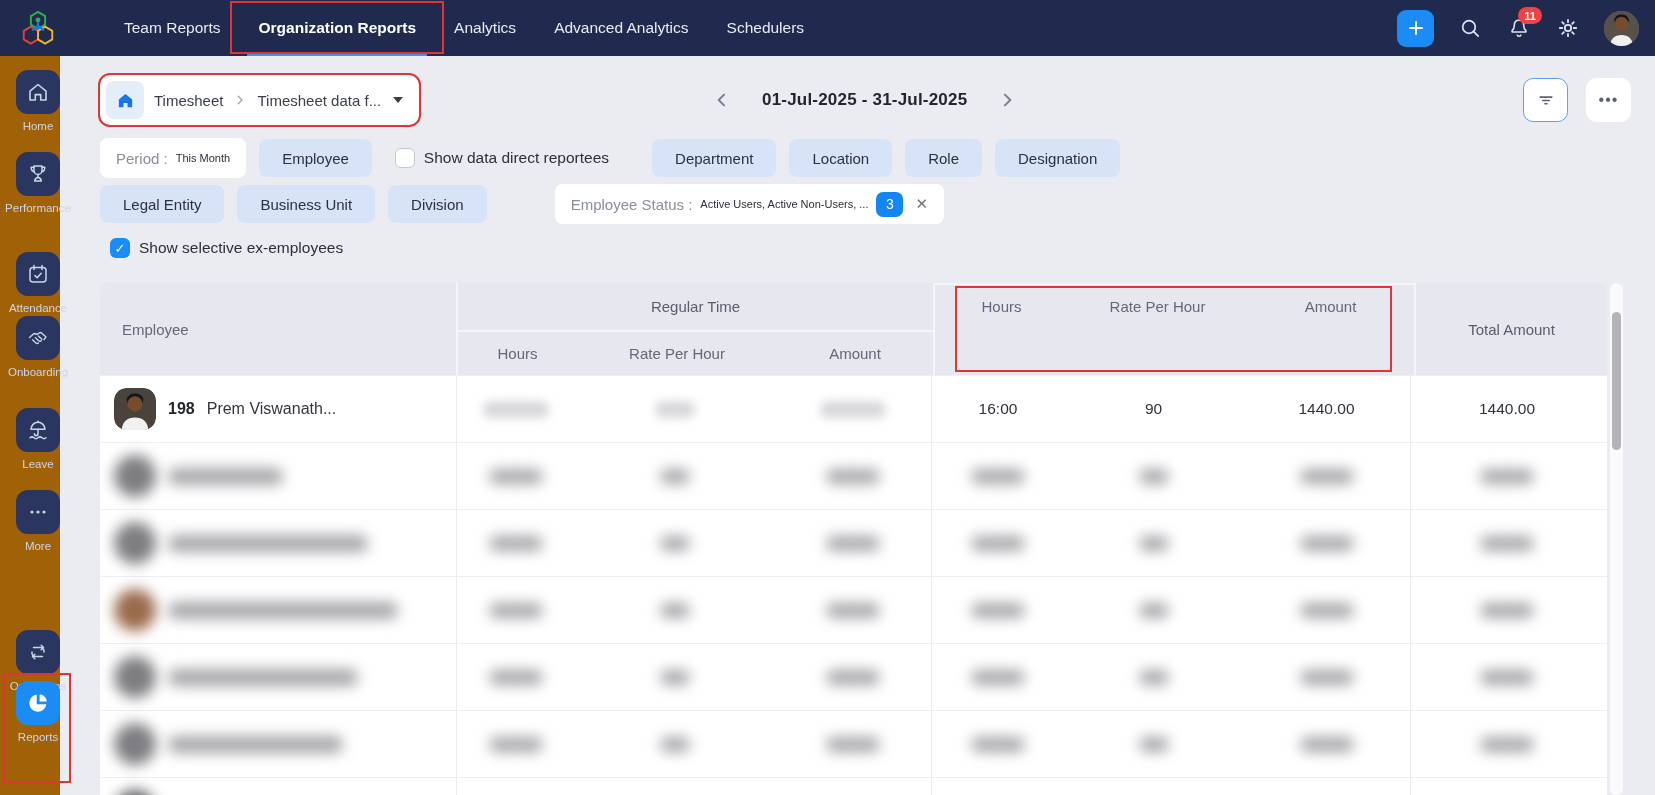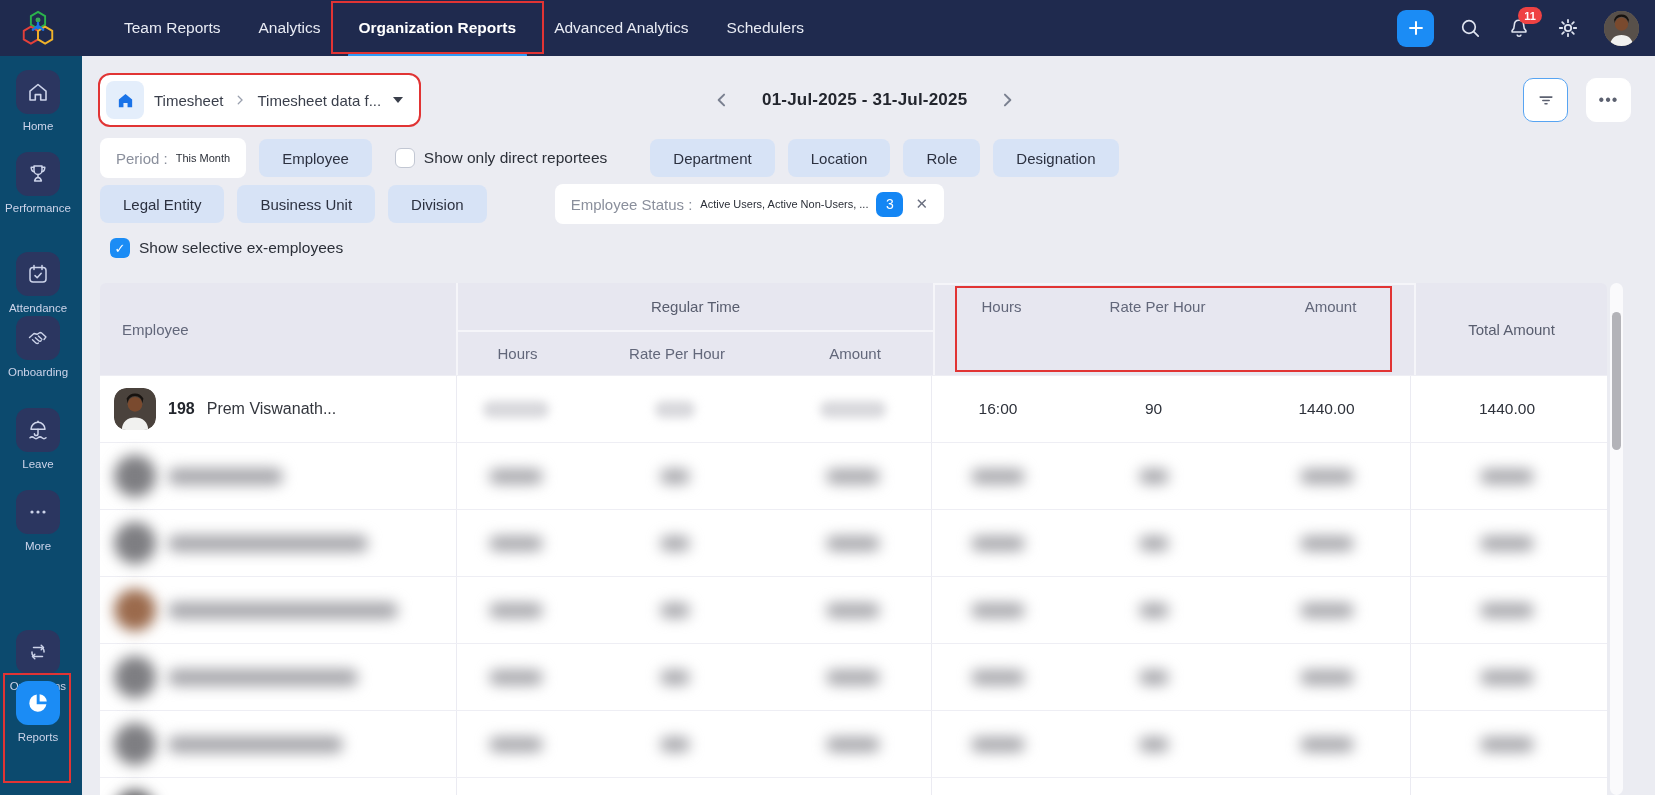--- a/index.html
+++ b/index.html
@@ -14,21 +14,21 @@
   .nav-item.active { color:#ffffff; font-weight:bold; }
   .nav-item.active .underline { position:absolute; left:8px; right:8px; bottom:0; height:3px; background:#2f9bf6; border-radius:2px 2px 0 0; }
   .nav-annot { position:absolute; left:-9px; right:-9px; top:1px; bottom:2px; border:2px solid #e13434; pointer-events:none; }
   .top-actions { margin-left:auto; margin-right:16px; display:flex; align-items:center; gap:23px; }
   .add-btn { width:37px; height:37px; border:none; border-radius:9px; background:#1b8cf5; color:#fff; display:flex; align-items:center; justify-content:center; cursor:pointer; }
   .tb-icon { position:relative; width:26px; height:26px; color:#dfe4f0; display:flex; align-items:center; justify-content:center; cursor:pointer; }
   .badge { position:absolute; top:-8px; left:12px; min-width:24px; height:17px; padding:0 5px; background:#ef4243; color:#fff; font-size:11px; font-weight:bold; border-radius:9px; display:flex; align-items:center; justify-content:center; }
   .avatar { width:35px; height:35px; border-radius:50%; overflow:hidden; background:#7c7268; cursor:pointer; }
 
   
-  .sidebar { position:absolute; left:0; top:56px; width:82px; height:739px; background:#0c4a6e; z-index:15; }
+  .sidebar { position:absolute; left:0; top:56px; width:60px; height:739px; background:#a16207; z-index:15; }
   .side-item { position:absolute; left:0; width:76px; display:flex; flex-direction:column; align-items:center; cursor:pointer; }
   .tile { width:44px; height:44px; border-radius:12px; background:#2b3660; color:#cdd4ea; display:flex; align-items:center; justify-content:center; }
   .side-item.active .tile { background:#1b8cf5; color:#ffffff; }
   .side-label { margin-top:6px; font-size:11.5px; color:#cdd4ea; }
   .side-annot { position:absolute; left:3px; top:-8px; width:68px; height:110px; border:2px solid #e13434; pointer-events:none; }
 
   
   .content { position:absolute; left:76px; top:56px; width:1579px; height:739px; padding:0 24px; }
 
   .hdr-row { position:relative; margin-top:19px; height:50px; display:flex; align-items:center; }
@@ -115,28 +115,28 @@
       <polygon points="12.5,18.5 20,23 20,32 12.5,36.5 5,32 5,23" fill="none" stroke="#e4403a" stroke-width="2"></polygon>
       <polygon points="27.5,18.5 35,23 35,32 27.5,36.5 20,32 20,23" fill="none" stroke="#f0b32a" stroke-width="2"></polygon>
       <circle cx="20" cy="11.5" r="2.6" fill="#3aa757"></circle>
       <path d="M20 14.5v6 M20 17.5l-5.5 4.5 M20 17.5l5.5 4.5" stroke="#1a73e8" stroke-width="2.4" fill="none" stroke-linecap="round"></path>
     </svg>
   </div>
   <nav class="nav">
     <div class="nav-item">
         <span>Team Reports</span>
       </div>
-    <div class="nav-item">
-        <span>Analytics</span>
-      </div>
     <div class="nav-item active">
       <span>Organization Reports</span>
       <span class="underline"></span>
       <span class="nav-annot"></span>
     </div>
+    <div class="nav-item">
+        <span>Analytics</span>
+      </div>
     <div class="nav-item">
         <span>Advanced Analytics</span>
       </div>
     <div class="nav-item">
         <span>Schedulers</span>
       </div>
   </nav>
   <div class="top-actions">
     <button class="add-btn">
       <svg width="22" height="22" viewBox="0 0 24 24">
@@ -304,21 +304,21 @@
   </div>
 
   <div class="filter-row1">
     <div class="chip-white">
       <span class="chip-label">Period :</span>
       <span class="chip-value">This Month</span>
     </div>
     <div class="chip-blue">Employee</div>
     <div class="cb-wrap">
       <span class="cb"></span>
-      <span class="cb-label">Show only direct reportees</span>
+      <span class="cb-label">Show data direct reportees</span>
     </div>
     <div class="chip-blue" style="margin-left:30px">Department</div>
     <div class="chip-blue">Location</div>
     <div class="chip-blue">Role</div>
     <div class="chip-blue">Designation</div>
   </div>
 
   <div class="filter-row2">
     <div class="chip-blue">Legal Entity</div>
     <div class="chip-blue">Business Unit</div>

